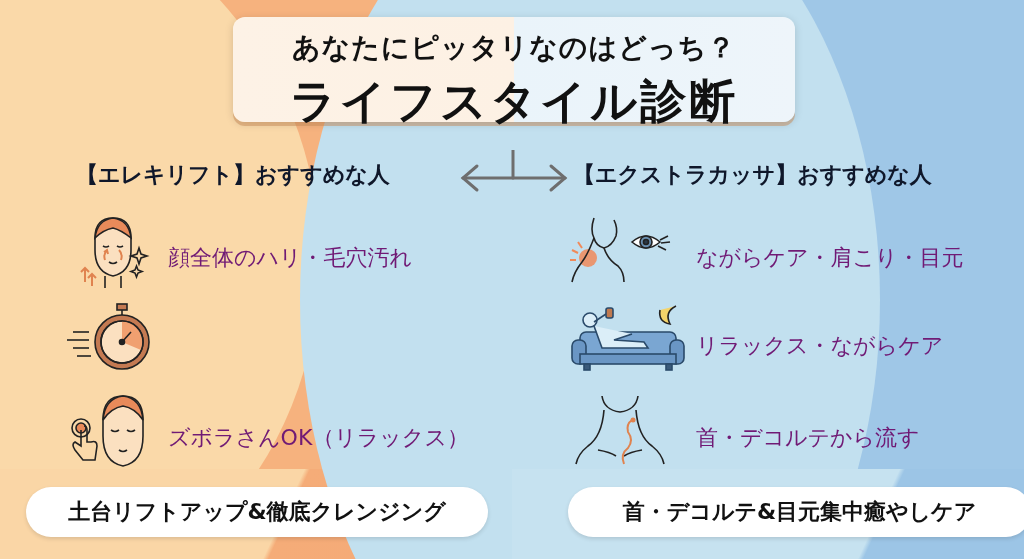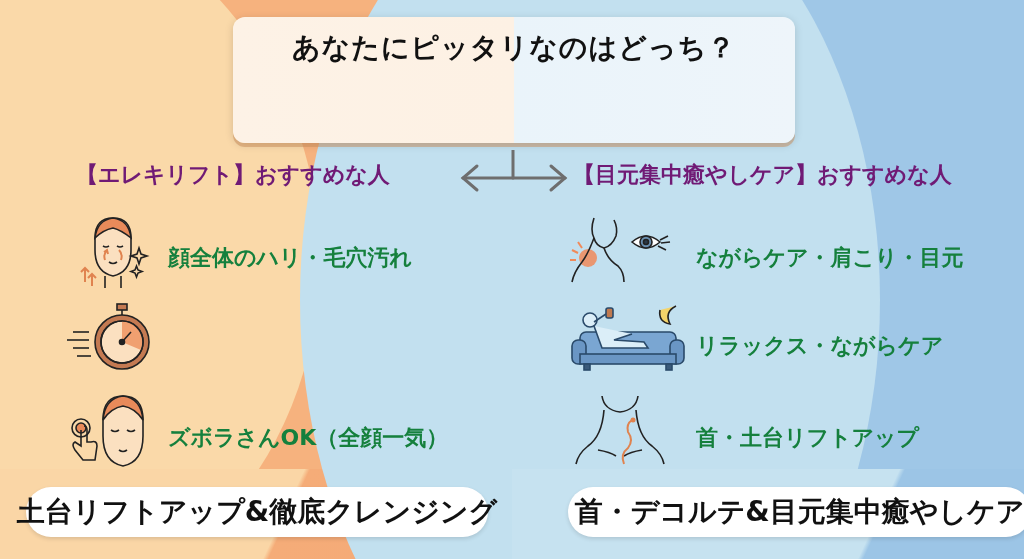--- a/index.html
+++ b/index.html
@@ -8,70 +8,71 @@
   .bg { position: absolute; inset: 0; overflow: hidden; }
   .half-left { position: absolute; left: 0; top: 0; width: 512px; height: 559px; background: #f6b27e; }
   .half-right { position: absolute; left: 512px; top: 0; width: 512px; height: 559px; background: #9fc7e7; }
   .blob-left { position: absolute; left: -420px; top: -120px; width: 740px; height: 760px; border-radius: 50%; background: #fad9a9; }
   .blob-right { position: absolute; left: 300px; top: -140px; width: 580px; height: 880px; border-radius: 50%; background: #c2e0ef; }
   .bl-band { position: absolute; left: 0; bottom: 0; width: 512px; height: 90px;
              background: linear-gradient(115deg, #fad6a6 0%, #fad6a6 55%, #f5ac78 56%, #f5a977 100%); }
   .br-band { position: absolute; left: 512px; bottom: 0; width: 512px; height: 90px;
              background: linear-gradient(115deg, #c6e2f0 0%, #c6e2f0 70%, #9cc5e6 71%, #9cc5e6 100%); }
 
-  .title-box { position: absolute; left: 233px; top: 17px; width: 562px; height: 126px; border-radius: 12px;
+  .title-box { position: absolute; left: 233px; top: 17px; width: 562px; height: 105px; border-radius: 12px;
                background: linear-gradient(90deg, #fdf2e6 0%, #fdf1e4 50%, #eaf4fa 50%, #eef5fa 100%);
                box-shadow: 0 4px 0 rgba(200,140,90,0.5), 0 2px 8px rgba(0,0,0,0.15);
                text-align: center; }
   .title-sub { position: absolute; left: 0; right: 0; top: 12px; font-size: 28px; font-weight: bold; color: #111; letter-spacing: 1px; }
   .title-main { position: absolute; left: 0; right: 0; top: 54px; font-size: 46px; font-weight: bold; color: #111; letter-spacing: 3px; }
 
   .arrow { position: absolute; left: 455px; top: 150px; width: 120px; height: 50px; }
 
-  .col-head { position: absolute; top: 160px; font-size: 22px; font-weight: bold; color: #701a75; white-space: nowrap; }
+  .col-head { position: absolute; top: 160px; font-size: 22px; font-weight: bold; color: #0f172a; white-space: nowrap; }
   .col-head.left { left: 76px; }
   .col-head.right { left: 573px; }
 
   .item { position: absolute; display: flex; align-items: center; }
   .item .icon { width: 110px; height: 80px; display: flex; align-items: center; justify-content: center; }
-  .item .label { font-size: 22px; font-weight: bold; color: #15803d; white-space: nowrap; margin-left: 8px; margin-top: 16px; }
+  .item .label { font-size: 22px; font-weight: normal; color: #701a75; white-space: nowrap; margin-left: 8px; margin-top: 16px; }
 
   .pill { position: absolute; top: 487px; height: 50px; border-radius: 25px; background: #fff;
           box-shadow: 0 2px 4px rgba(0,0,0,0.12); display: flex; align-items: center; justify-content: center;
-          font-size: 28px; font-weight: bold; color: #111; white-space: nowrap; }
+          font-size: 22px; font-weight: bold; color: #111; white-space: nowrap; }
   .pill.left { left: 26px; width: 462px; }
   .pill.right { left: 568px; width: 463px; }
 </style>
 </head>
 <body>
 
 <div class="bg">
   <div class="half-left"></div>
   <div class="blob-left"></div>
   <div class="bl-band"></div>
   <div class="half-right"></div>
   <div class="blob-right"></div>
   <div class="br-band"></div>
 </div>
 
 <div class="title-box">
   <div class="title-sub">あなたにピッタリなのはどっち？</div>
+  <div class="title-main">ライフスタイル診断</div>
 </div>
 
 <svg class="arrow" viewBox="0 0 120 50">
   <g stroke="#6e6e6e" stroke-width="3" fill="none" stroke-linecap="round">
     <line x1="58" y1="0" x2="58" y2="28"></line>
     <line x1="8" y1="28" x2="110" y2="28"></line>
     <polyline points="22,16 8,28 22,40"></polyline>
     <polyline points="96,16 110,28 96,40"></polyline>
   </g>
 </svg>
 
 <div class="col-head left">【エレキリフト】おすすめな人</div>
-<div class="col-head right">【目元集中癒やしケア】おすすめな人</div>
+<div class="col-head right">【エクストラカッサ】おすすめな人</div>
 
 <div class="item" style="left:50px; top:210px;">
   <div class="icon">
     <svg width="100" height="80" viewBox="0 0 100 80">
       <g stroke="#222" stroke-width="1.6" fill="none">
         <path d="M40 28 Q40 8 58 8 Q76 8 76 28 L76 40 Q76 62 58 66 Q40 62 40 40 Z" fill="#fbe0c0"></path>
         <path d="M40 28 Q42 10 58 8 Q74 10 76 28 Q66 20 58 18 Q48 20 40 28 Z" fill="#e88a5a"></path>
         <path d="M48 36 Q51 38 54 36 M62 36 Q65 38 68 36"></path>
         <path d="M54 52 Q58 55 62 52"></path>
         <path d="M50 66 L50 78 M66 66 L66 78"></path>
@@ -117,21 +118,21 @@
         <path d="M48 30 Q48 6 68 6 Q88 6 88 30 L88 46 Q88 72 68 76 Q48 72 48 46 Z" fill="#fbe0c0"></path>
         <path d="M48 30 Q50 8 68 6 Q86 8 88 30 Q80 18 68 16 Q56 18 48 30 Z" fill="#e88a5a"></path>
         <path d="M56 40 Q60 43 64 40 M72 40 Q76 43 80 40"></path>
         <path d="M64 60 Q68 63 72 60"></path>
         <circle cx="26" cy="38" r="9"></circle>
         <circle cx="26" cy="38" r="5" fill="#e88a5a"></circle>
         <path d="M26 40 L26 56 L20 52 Q16 54 20 60 L28 70 L40 70 L42 56 Q42 50 36 52 L32 52 L32 40 Q32 36 29 36"></path>
       </g>
     </svg>
   </div>
-  <div class="label">ズボラさんOK（全顔一気）</div>
+  <div class="label">ズボラさんOK（リラックス）</div>
 </div>
 
 <div class="item" style="left:558px; top:210px;">
   <div class="icon" style="width:130px;">
     <svg width="130" height="80" viewBox="0 0 130 80">
       <circle cx="30" cy="48" r="9" fill="#f08a5a" opacity="0.85"></circle>
       <g stroke="#f08a5a" stroke-width="2">
         <line x1="14" y1="40" x2="20" y2="43"></line>
         <line x1="20" y1="32" x2="24" y2="38"></line>
         <line x1="12" y1="50" x2="18" y2="50"></line>
@@ -178,17 +179,17 @@
         <path d="M44 6 Q46 20 62 22 Q78 20 80 6"></path>
         <path d="M46 20 Q44 46 30 56 Q20 64 18 74"></path>
         <path d="M78 20 Q80 46 94 56 Q104 64 106 74"></path>
         <path d="M40 60 Q52 62 58 66"></path>
         <path d="M84 60 Q72 62 66 66"></path>
       </g>
       <path d="M66 74 Q62 64 70 58 Q76 50 70 42 Q68 34 74 30" stroke="#e0834f" stroke-width="2" fill="none"></path>
       <circle cx="75" cy="30" r="2.5" fill="#e0834f"></circle>
     </svg>
   </div>
-  <div class="label">首・土台リフトアップ</div>
+  <div class="label">首・デコルテから流す</div>
 </div>
 
 <div class="pill left">土台リフトアップ&amp;徹底クレンジング</div>
 <div class="pill right">首・デコルテ&amp;目元集中癒やしケア</div>
 
 </body></html>

